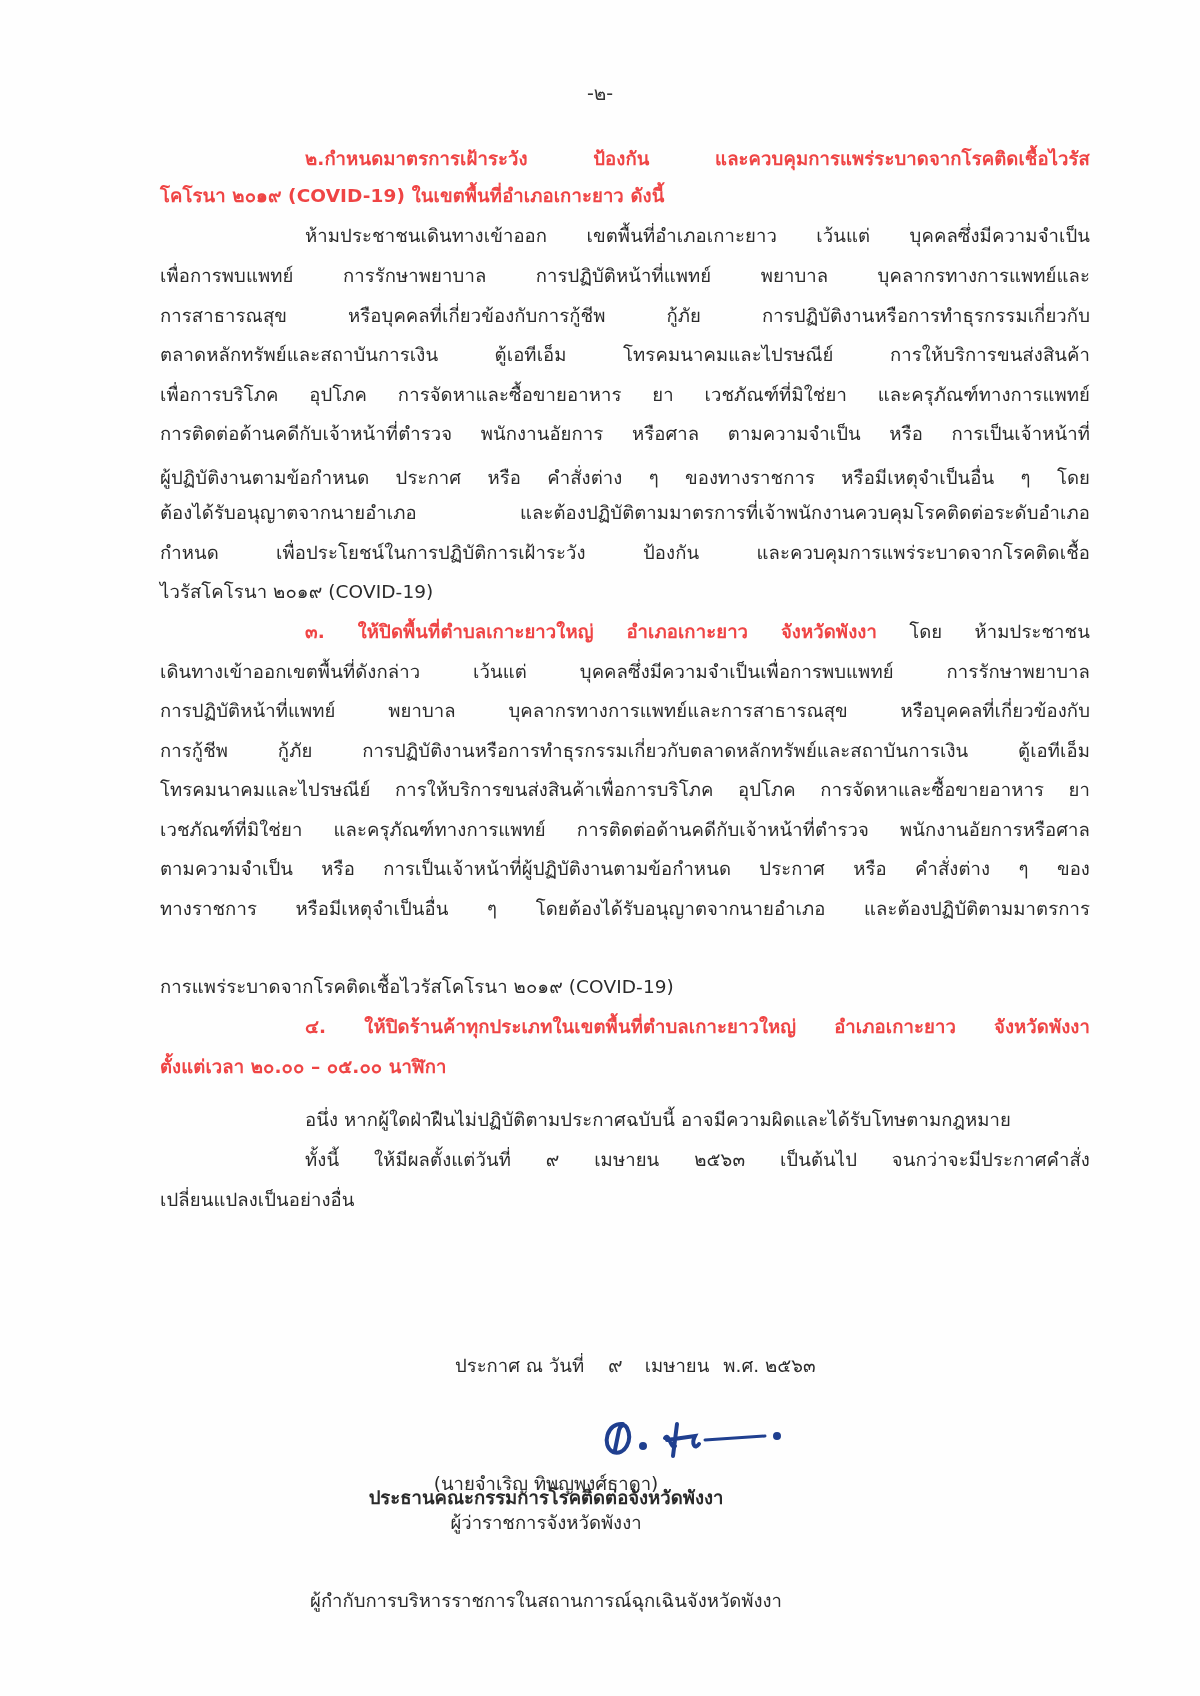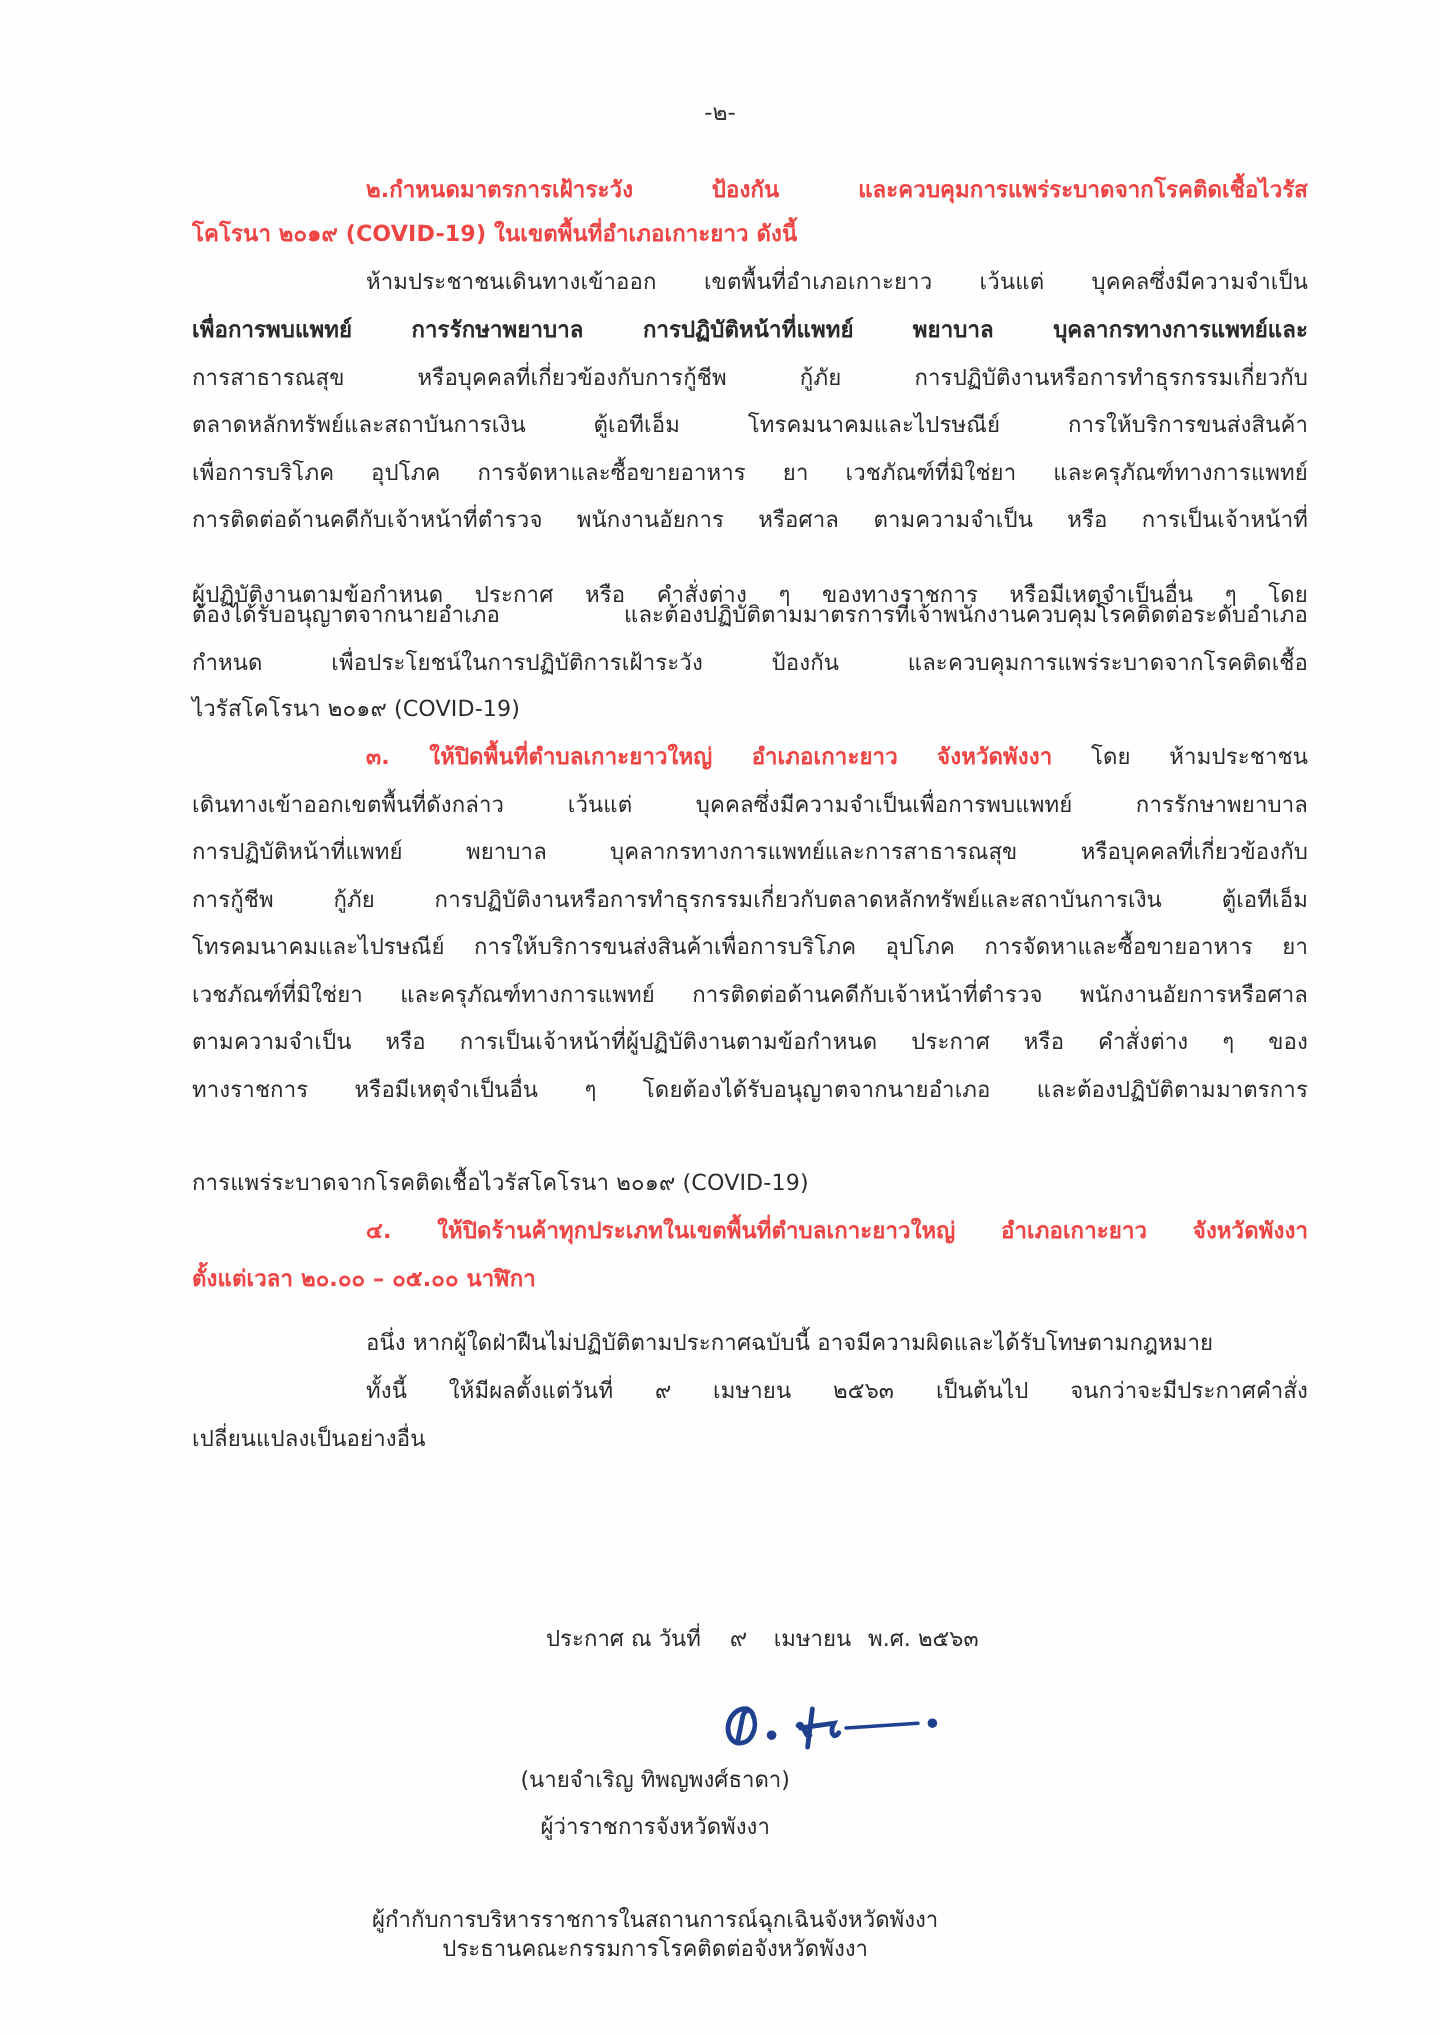--- a/index.html
+++ b/index.html
@@ -26,26 +26,26 @@
 </head>
 <body>
 
 <div class="page">
 
   <div class="pnum">-๒-</div>
 
   <div class="line ind b" style="top:145px;">๒.กำหนดมาตรการเฝ้าระวัง ป้องกัน และควบคุมการแพร่ระบาดจากโรคติดเชื้อไวรัส</div>
   <div class="line b last" style="top:182px;">โคโรนา ๒๐๑๙ (COVID-19) ในเขตพื้นที่อำเภอเกาะยาว ดังนี้</div>
   <div class="line ind" style="top:222px;">ห้ามประชาชนเดินทางเข้าออก เขตพื้นที่อำเภอเกาะยาว เว้นแต่ บุคคลซึ่งมีความจำเป็น</div>
-  <div class="line" style="top:262px;font-weight:bold;">เพื่อการพบแพทย์ การรักษาพยาบาล การปฏิบัติหน้าที่แพทย์ พยาบาล บุคลากรทางการแพทย์และ</div>
+  <div class="line" style="top:262px;">เพื่อการพบแพทย์ การรักษาพยาบาล การปฏิบัติหน้าที่แพทย์ พยาบาล บุคลากรทางการแพทย์และ</div>
   <div class="line" style="top:302px;">การสาธารณสุข หรือบุคคลที่เกี่ยวข้องกับการกู้ชีพ กู้ภัย การปฏิบัติงานหรือการทำธุรกรรมเกี่ยวกับ</div>
   <div class="line" style="top:341px;">ตลาดหลักทรัพย์และสถาบันการเงิน ตู้เอทีเอ็ม โทรคมนาคมและไปรษณีย์ การให้บริการขนส่งสินค้า</div>
   <div class="line" style="top:381px;">เพื่อการบริโภค อุปโภค การจัดหาและซื้อขายอาหาร ยา เวชภัณฑ์ที่มิใช่ยา และครุภัณฑ์ทางการแพทย์</div>
   <div class="line" style="top:420px;">การติดต่อด้านคดีกับเจ้าหน้าที่ตำรวจ พนักงานอัยการ หรือศาล ตามความจำเป็น หรือ การเป็นเจ้าหน้าที่</div>
-  <div class="line" style="top:484px;font-family:Liberation Mono, monospace;">ผู้ปฏิบัติงานตามข้อกำหนด ประกาศ หรือ คำสั่งต่าง ๆ ของทางราชการ หรือมีเหตุจำเป็นอื่น ๆ โดย</div>
+  <div class="line" style="top:464px;">ผู้ปฏิบัติงานตามข้อกำหนด ประกาศ หรือ คำสั่งต่าง ๆ ของทางราชการ หรือมีเหตุจำเป็นอื่น ๆ โดย</div>
   <div class="line" style="top:499px;">ต้องได้รับอนุญาตจากนายอำเภอ และต้องปฏิบัติตามมาตรการที่เจ้าพนักงานควบคุมโรคติดต่อระดับอำเภอ</div>
   <div class="line" style="top:539px;">กำหนด เพื่อประโยชน์ในการปฏิบัติการเฝ้าระวัง ป้องกัน และควบคุมการแพร่ระบาดจากโรคติดเชื้อ</div>
   <div class="line last" style="top:578px;">ไวรัสโคโรนา ๒๐๑๙ (COVID-19)</div>
 
   <div class="line ind" style="top:618px;"><span class="b">๓. ให้ปิดพื้นที่ตำบลเกาะยาวใหญ่ อำเภอเกาะยาว จังหวัดพังงา</span><span> โดย ห้ามประชาชน</span></div>
   <div class="line" style="top:658px;">เดินทางเข้าออกเขตพื้นที่ดังกล่าว เว้นแต่ บุคคลซึ่งมีความจำเป็นเพื่อการพบแพทย์ การรักษาพยาบาล</div>
   <div class="line" style="top:697px;">การปฏิบัติหน้าที่แพทย์ พยาบาล บุคลากรทางการแพทย์และการสาธารณสุข หรือบุคคลที่เกี่ยวข้องกับ</div>
   <div class="line" style="top:737px;">การกู้ชีพ กู้ภัย การปฏิบัติงานหรือการทำธุรกรรมเกี่ยวกับตลาดหลักทรัพย์และสถาบันการเงิน ตู้เอทีเอ็ม</div>
   <div class="line" style="top:776px;">โทรคมนาคมและไปรษณีย์ การให้บริการขนส่งสินค้าเพื่อการบริโภค อุปโภค การจัดหาและซื้อขายอาหาร ยา</div>
   <div class="line" style="top:816px;">เวชภัณฑ์ที่มิใช่ยา และครุภัณฑ์ทางการแพทย์ การติดต่อด้านคดีกับเจ้าหน้าที่ตำรวจ พนักงานอัยการหรือศาล</div>
@@ -69,15 +69,15 @@
       <path d="M28 14 C12 12, 6 36, 18 42 C30 46, 38 30, 32 18 C30 14, 26 14, 24 20 L20 40"></path>
       <circle cx="48" cy="36" r="2" fill="#1f3f8f"></circle>
       <path d="M70 28 C74 22, 76 40, 80 36 M82 14 L78 46 M72 30 L100 26 C96 34, 100 40, 104 34"></path>
       <path d="M110 30 L170 26" stroke-width="3"></path>
       <circle cx="182" cy="26" r="2" fill="#1f3f8f"></circle>
     </g>
   </svg>
 
   <div class="center" style="top:1470px;">(นายจำเริญ ทิพญพงศ์ธาดา)</div>
   <div class="center" style="top:1509px;">ผู้ว่าราชการจังหวัดพังงา</div>
-  <div class="center" style="top:1611px;">ประธานคณะกรรมการโรคติดต่อจังหวัดพังงา</div>
+  <div class="center" style="top:1484px;font-weight:bold;">ประธานคณะกรรมการโรคติดต่อจังหวัดพังงา</div>
   <div class="center" style="top:1587px;">ผู้กำกับการบริหารราชการในสถานการณ์ฉุกเฉินจังหวัดพังงา</div>
 </div>
 
 </body></html>

